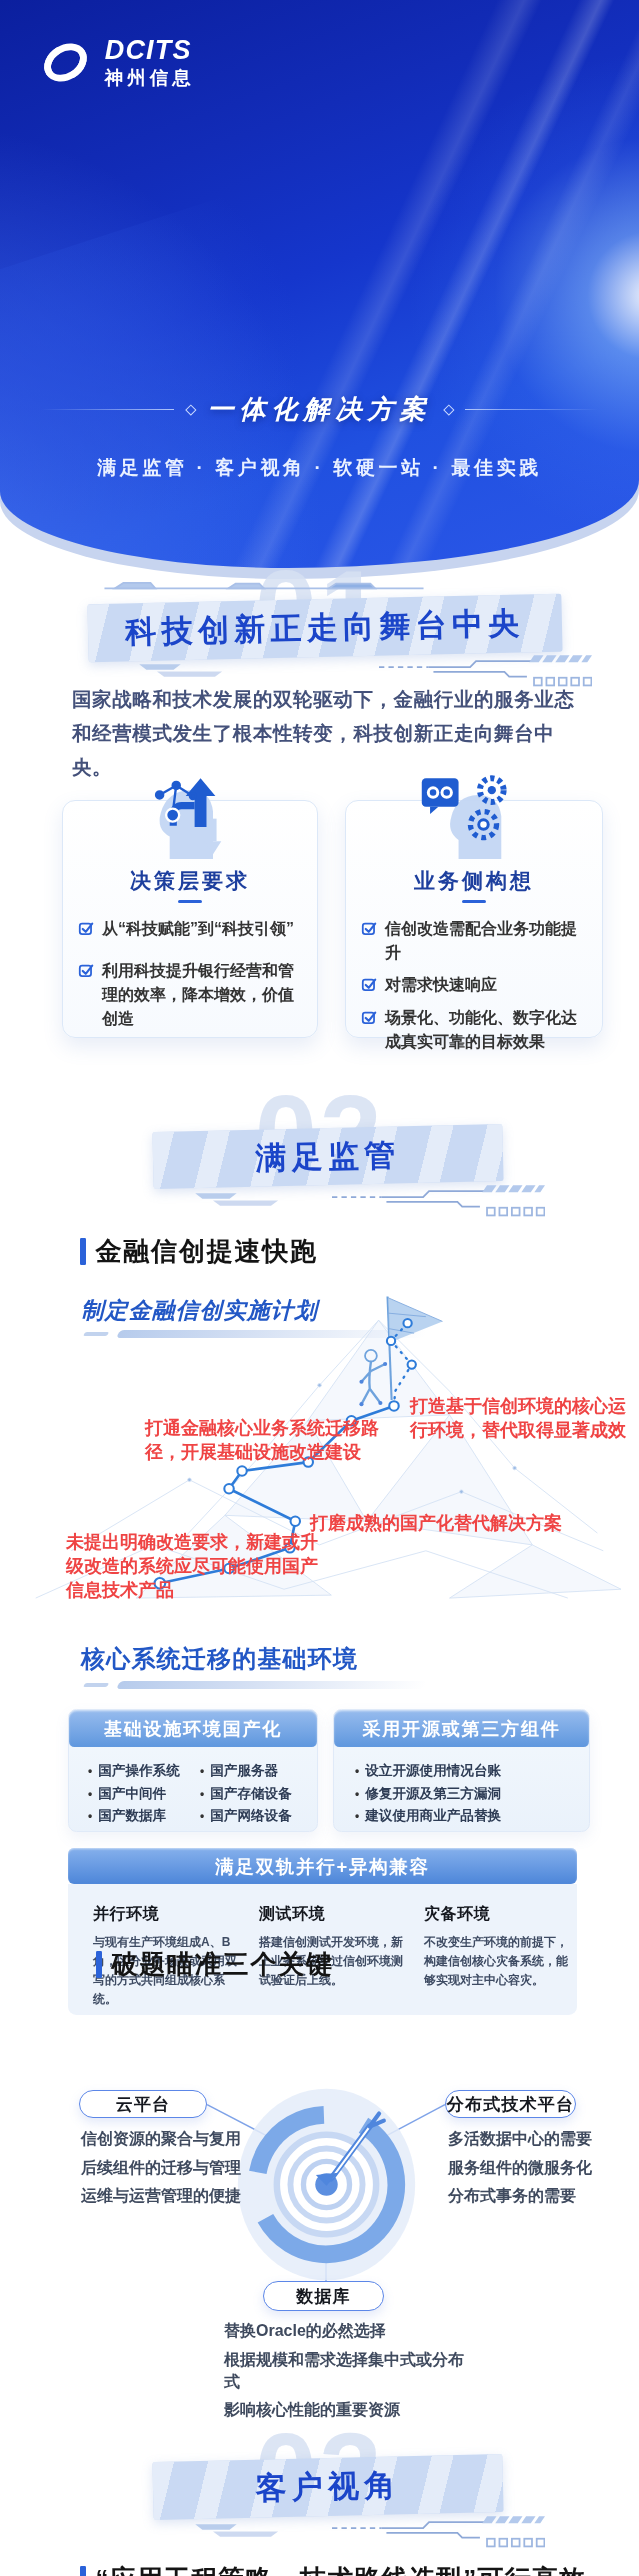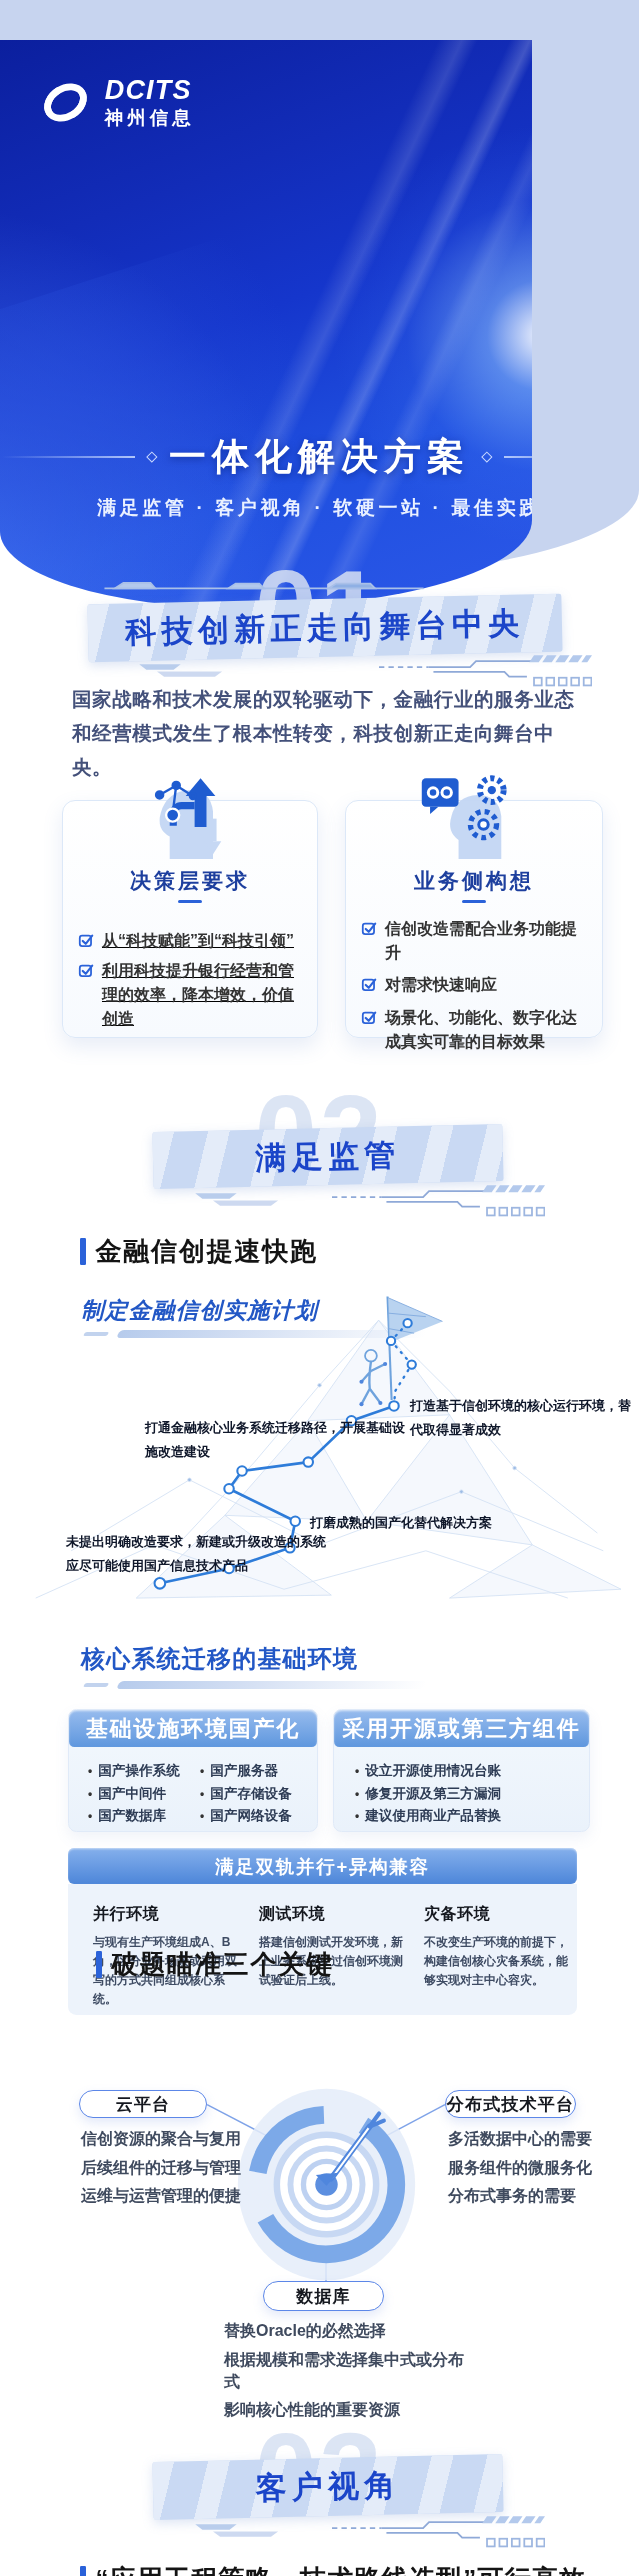--- a/index.html
+++ b/index.html
@@ -4,39 +4,39 @@
 <style>
   * { margin:0; padding:0; box-sizing:border-box; }
   html,body { background:#ffffff; }
   body { font-family:"Liberation Sans","DejaVu Sans",sans-serif; }
   #page { position:relative; width:639px; height:2576px; margin:0 auto; overflow:hidden; background:#ffffff; }
   .abs { position:absolute; }
 
   
   .hero-under { top:0; left:0; width:639px; height:579px; background:#c7d4ef;
     border-radius:0 0 55% 45% / 0 0 89px 78px; }
-  .hero { top:0; left:0; width:532px; height:568px; overflow:hidden;
+  .hero { top:0; left:0; width:639px; height:568px; overflow:hidden;
     background:
       radial-gradient(circle at 102% 52%, rgba(255,255,255,.95) 0%, rgba(160,210,255,.45) 9%, rgba(80,140,255,.12) 22%, rgba(0,0,0,0) 34%),
       radial-gradient(circle at -12% 92%, rgba(90,140,255,.55) 0%, rgba(90,140,255,0) 45%),
       linear-gradient(115deg, rgba(255,255,255,0) 55%, rgba(255,255,255,.14) 58%, rgba(255,255,255,0) 60%),
       linear-gradient(115deg, rgba(255,255,255,0) 64%, rgba(255,255,255,.20) 66.5%, rgba(255,255,255,0) 68%),
       linear-gradient(115deg, rgba(255,255,255,0) 72%, rgba(255,255,255,.12) 74%, rgba(255,255,255,0) 76.5%),
       linear-gradient(160deg, #0b1f9e 0%, #122cb8 28%, #1536cc 48%, #2050e0 72%, #2b57e8 100%);
-    border-radius:0 0 55% 45% / 0 0 88px 77px;margin-top:40px; }
+    border-radius:0 0 55% 45% / 0 0 88px 77px; }
   .hero::after { content:""; position:absolute; left:-47px; top:40%; width:414px; height:379px;
     background: radial-gradient(ellipse at 30% 30%, rgba(40,80,220,.55), rgba(0,0,0,0) 60%);
     transform:rotate(-18deg); }
   .logo { top:34px; left:37px; display:flex; align-items:center; gap:10.7px; z-index:5; }
   .logo-text-en { color:#fff; font-size:27px; font-weight:800; font-style:italic; letter-spacing:1.2px; line-height:1; }
   .logo-text-cn { color:#fff; font-size:18.4px; font-weight:700; letter-spacing:4.1px; margin-top:4.7px; line-height:1; }
   .hero-title { top:295px; left:0; width:639px; text-align:center; color:#ffffff;
     font-size:37px; font-weight:900; letter-spacing:2.4px; text-shadow:0 3px 9.5px rgba(0,25,110,.55); z-index:4; }
   .hero-sub-row { top:392px; left:0; width:639px; display:flex; align-items:center; justify-content:center; gap:13px; z-index:4; }
-  .hero-sub { color:#ffffff; font-size:37px; font-weight:800; letter-spacing:6px; text-shadow:0 2.4px 7px rgba(0,25,110,.5); }
+  .hero-sub { color:#ffffff; font-size:26px; font-weight:800; letter-spacing:6px; text-shadow:0 2.4px 7px rgba(0,25,110,.5);font-style:italic; }
   .sub-line { width:133px; height:1.8px; background:linear-gradient(90deg, rgba(190,210,255,0), rgba(200,218,255,.85)); }
   .sub-line.r { background:linear-gradient(90deg, rgba(200,218,255,.85), rgba(190,210,255,0)); }
   .sub-diamond { width:7.7px; height:7.7px; border:1.2px solid #c9d9ff; transform:rotate(45deg); }
   .hero-tagline { top:455px; left:0; width:639px; text-align:center; color:#eaf1ff;
     font-size:19px; font-weight:700; letter-spacing:3.6px; z-index:4; }
 
   
   .watermark { width:639px; text-align:center; font-size:112px; font-weight:800; color:#d7e1f3; letter-spacing:2.4px; line-height:1; opacity:.85; }
   .sec-banner { height:58px; background:#c9d9f3; transform:rotate(-1.3deg); border-radius:2.4px;
     box-shadow:0 3.6px 10.7px rgba(120,150,210,.25); overflow:hidden; display:flex; align-items:center; justify-content:center; }
@@ -63,33 +63,33 @@
   .bullet-text { font-size:16px; line-height:24px; color:#333; font-weight:600; }
   .bullet-check { flex:0 0 16.6px; margin-top:3px; }
 
   
   .env-card { background:linear-gradient(180deg,#f3f8fd, #eaf2fb); border:0.6px solid #e0eaf8; border-radius:8.3px;
     box-shadow:0 6px 14px rgba(110,140,200,.10); }
   .env-head { left:0; top:0; width:100%; height:37px; border-radius:7.7px 7.7px 5.3px 5.3px;
     background:linear-gradient(180deg,#97bcee 0%, #5f97de 100%);
     display:flex; align-items:center; justify-content:center;
     box-shadow:inset 0 1.2px 1.8px rgba(255,255,255,.55); }
-  .env-head span { color:#fff; font-size:22px; font-weight:800; letter-spacing:1.8px; }
+  .env-head span { color:#fff; font-size:18px; font-weight:800; letter-spacing:1.8px; }
   .env-item { font-size:13.6px; color:#2e3c55; font-weight:600; }
   .env-item::before { content:"•"; color:#333; margin-right:6px; font-size:12px; }
 
   .band-head { background:linear-gradient(180deg,#85b0ec 0%, #4d86d9 100%); border-radius:6px;
     display:flex; align-items:center; justify-content:center; box-shadow:inset 0 1.2px 1.8px rgba(255,255,255,.5); }
   .band-head span { color:#fff; font-size:18.4px; font-weight:800; letter-spacing:1.8px; }
   .band-body { background:#edf3fb; border-radius:0 0 8.3px 8.3px; }
   .col-head { font-size:16px; font-weight:900; color:#15181f; letter-spacing:0.6px; }
   .col-text { font-size:12px; line-height:19px; color:#3e4b63; font-weight:600; }
 
   
-  .milestone { font-size:13px; line-height:24px; color:#0f172a; font-weight:600; }
+  .milestone { font-size:18px; line-height:24px; color:#ef4444; font-weight:600; }
 
   
   .pill { background:#ffffff; border:1.8px solid #5c87e8; border-radius:16.6px; box-shadow:0 4.7px 10.7px rgba(100,135,220,.18);
     display:flex; align-items:center; justify-content:center; }
   .pill span { font-size:17px; font-weight:900; color:#15181f; letter-spacing:1.2px; }
   .key-list { font-size:16px; line-height:22px; color:#3f4a5e; font-weight:600; }
   .key-list div { margin-bottom:6.5px; }
 
   
   .bg-lower { top:1516px; left:0; width:639px; height:1060px;
@@ -167,21 +167,21 @@
         <rect x="325" y="40" width="13" height="13"></rect>
         <rect x="346" y="40" width="13" height="13"></rect>
     </g>
   </svg>
 
   <div class="abs intro">国家战略和技术发展的双轮驱动下，金融行业的服务业态和经营模式发生了根本性转变，科技创新正走向舞台中央。</div>
 
   <div class="abs p-card" style="top:800px;left:62px;width:256px;height:238px;">
     <div class="abs p-card-title" style="top:66px;">决策层要求</div>
     <div class="abs p-dash" style="top:99px;"></div>
-    <div class="abs" style="top:128px;left:15.4px;width:226px;display:flex;flex-direction:column;gap:6px;text-decoration:underline;">
+    <div class="abs" style="top:116px;left:15.4px;width:226px;display:flex;flex-direction:column;gap:18px;">
       <div class="bullet-row">
         <svg class="bullet-check" width="16.6" height="16.6" viewBox="0 0 28 28">
             <rect x="3" y="6" width="19" height="18" rx="4" fill="none" stroke="#2b62d9" stroke-width="3"></rect>
             <polyline points="8,15 13,20 24,6" fill="none" stroke="#2b62d9" stroke-width="3.6" stroke-linecap="round" stroke-linejoin="round"></polyline>
           </svg>
         <div class="bullet-text">从“科技赋能”到“科技引领”</div>
       </div>
       <div class="bullet-row">
         <svg class="bullet-check" width="16.6" height="16.6" viewBox="0 0 28 28">
             <rect x="3" y="6" width="19" height="18" rx="4" fill="none" stroke="#2b62d9" stroke-width="3"></rect>

